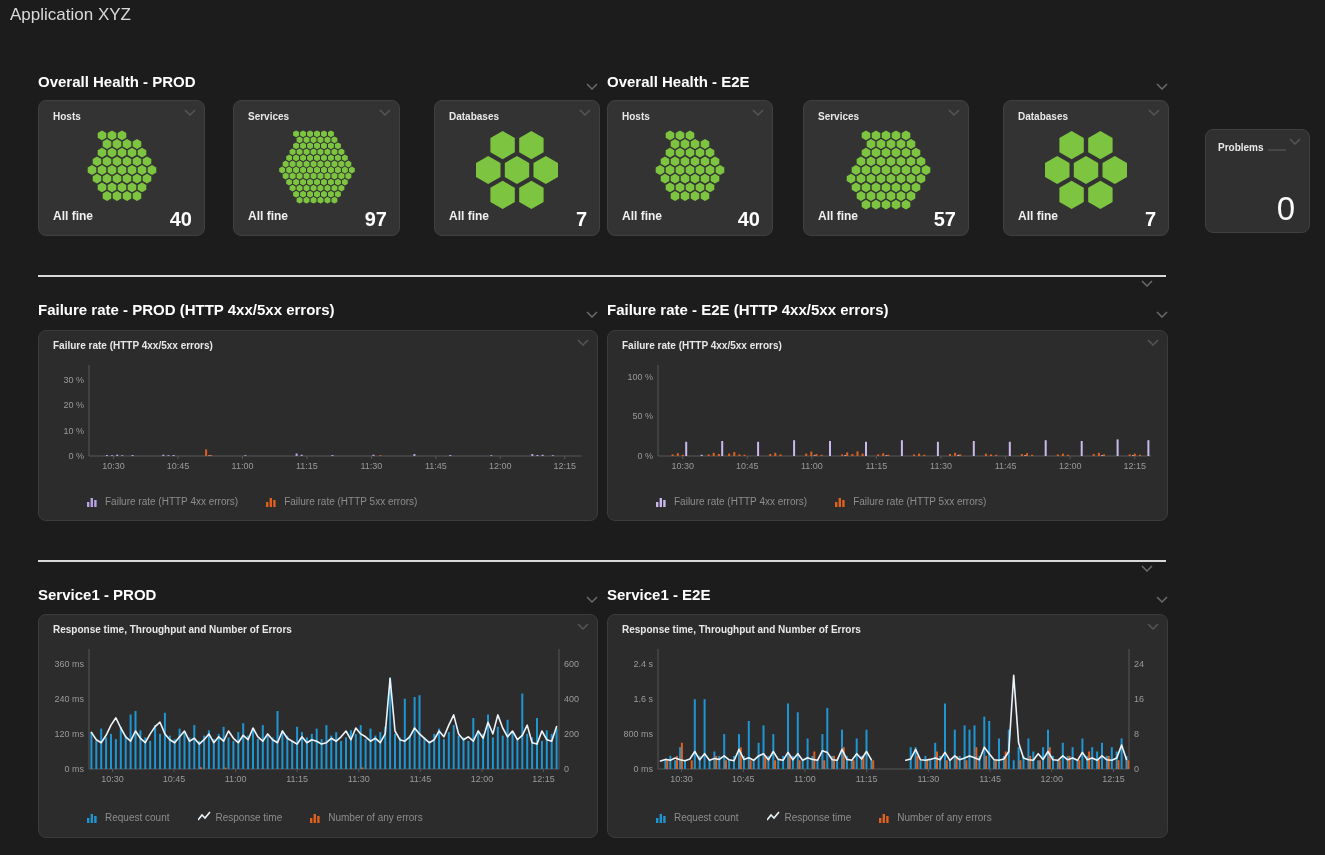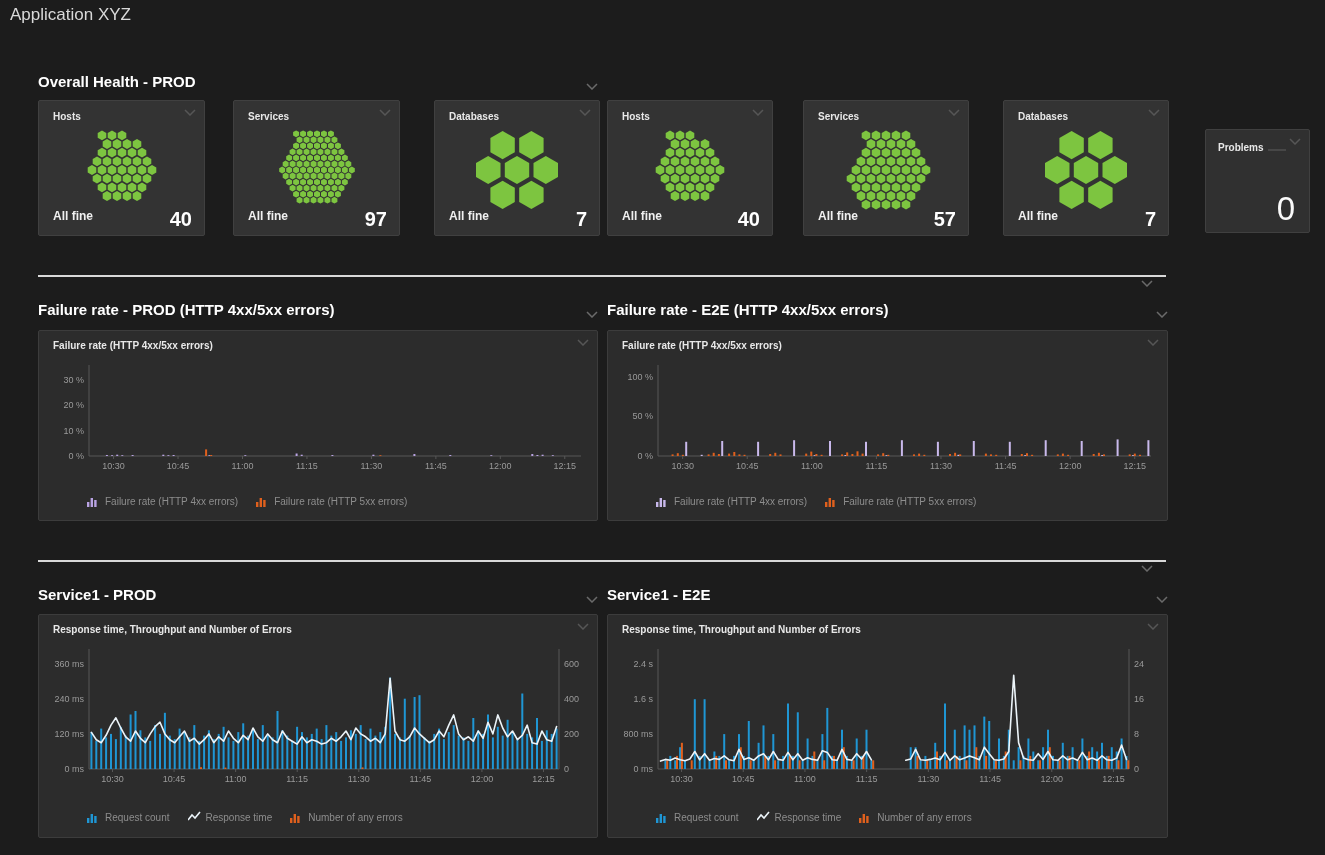--- a/index.html
+++ b/index.html
@@ -4,44 +4,52 @@
 <style>
   html,body{margin:0;padding:0;background:#161616;}
   .page{position:relative;width:1325px;height:855px;background:#1c1c1c;overflow:hidden;
         font-family:"Liberation Sans", sans-serif;}
   .app-title{position:absolute;left:10px;top:5px;font-size:17px;color:#d9d9d9;}
   .section-header{position:absolute;display:flex;justify-content:space-between;align-items:flex-end;height:18px;}
   .section-title{font-size:15px;font-weight:bold;color:#ffffff;}
   .chev{display:inline-block;line-height:0;}
   .separator{position:absolute;height:2px;background:#d9d9d9;}
   .sep-chev{position:absolute;}
-  .tile{position:absolute;background:#333333;border:1px solid #404040;border-radius:2px;box-sizing:border-box;}
+  .tile{position:absolute;background:#333333;border:1px solid #404040;border-radius:8px;box-sizing:border-box;}
   .chart-tile{background:#2c2c2c;border:1px solid #3c3c3c;}
   .tile-label{position:absolute;left:14px;top:10px;font-size:10px;font-weight:bold;color:#e8e8e8;}
   .tile-chev{position:absolute;right:8px;top:8px;}
   .honeycomb{position:absolute;left:50%;top:22px;transform:translateX(-50%);width:110px;height:94px;}
   .tile-status{position:absolute;left:14px;bottom:12px;font-size:12px;font-weight:bold;color:#f0f0f0;}
   .tile-count{position:absolute;right:12px;bottom:4px;font-size:20px;font-weight:600;color:#ffffff;}
   .problems-dash{position:absolute;left:62px;top:19px;width:18px;height:2px;background:#474747;}
   .problems-value{position:absolute;right:14px;bottom:4px;font-size:33px;font-weight:normal;color:#fafafa;}
   .chart-title{position:absolute;left:14px;top:9px;font-size:10px;font-weight:bold;color:#e8e8e8;}
   .plot{position:absolute;left:2px;right:2px;top:28px;}
-  .legend{position:absolute;left:48px;display:flex;gap:18px;justify-content:space-between;}
+  .legend{position:absolute;left:48px;display:flex;gap:28px;justify-content:space-between;}
   .legend-item{display:flex;align-items:center;gap:5px;font-size:10px;color:#8d8d8d;}
   svg{display:block;}
 </style>
 </head>
 <body>
 
 <div class="page">
 
   <div class="app-title">Application XYZ</div>
 
   <div class="section-header" style="left:38px;top:72px;width:560px;">
     <span class="section-title">Overall Health - PROD</span>
+    <span class="chev">
+        <svg width="12" height="7">
+          <path d="M1 1 L6 6 L11 1" fill="none" stroke="#6a6a6a" stroke-width="1.5"></path>
+        </svg>
+      </span>
+  </div>
+  <div class="section-header" style="left:607px;top:72px;width:561px;">
+    <span class="section-title">Overall Health - E2E</span>
     <span class="chev">
         <svg width="12" height="7">
           <path d="M1 1 L6 6 L11 1" fill="none" stroke="#6a6a6a" stroke-width="1.5"></path>
         </svg>
       </span>
   </div>
 
   <div class="tile" style="left:38px;top:100px;width:167px;height:136px;">
     <span class="tile-label">Hosts</span>
     <span class="tile-chev">

